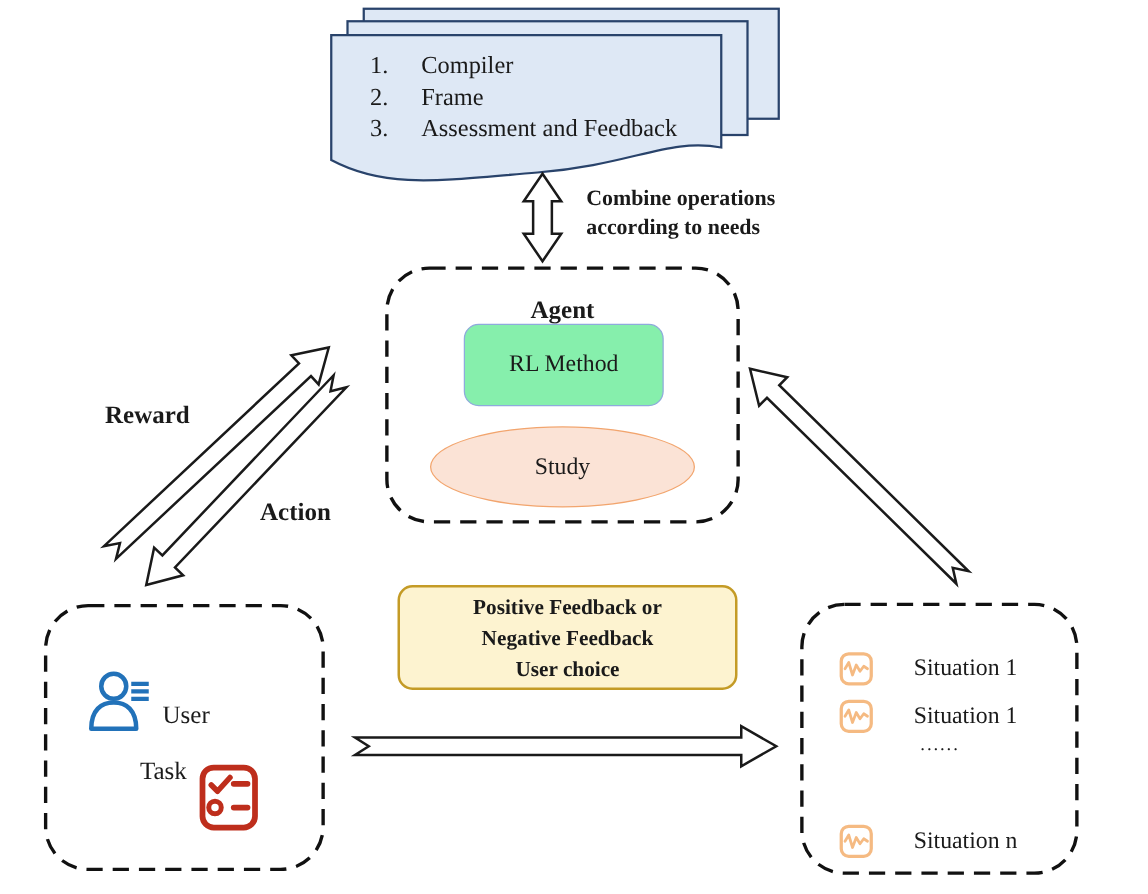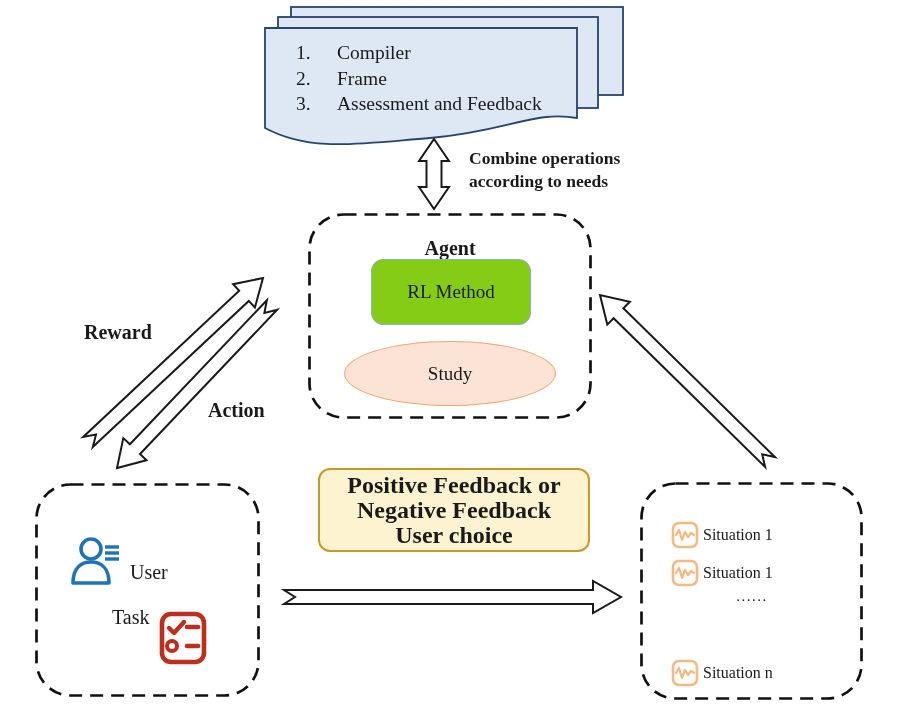--- a/index.html
+++ b/index.html
@@ -12,29 +12,29 @@
   .vec{position:absolute;left:0;top:0;width:918px;height:715px;}
   .arrow{fill:#ffffff;stroke:#1a1a1a;stroke-width:2;stroke-linejoin:miter;}
   .dashedbox{fill:#ffffff;stroke:#111111;stroke-width:2.7;stroke-dasharray:13 8;}
   .docrect{fill:#DEE8F5;stroke:#29436B;stroke-width:1.8;}
   .doclist{left:296px;top:40px;font-size:19.5px;line-height:25.5px;z-index:3;}
   .docrow{display:flex;}
   .docnum{width:41px;}
   .boxtitle{font-weight:700;font-size:20px;text-align:center;z-index:3;margin-top:16px;}
   .biglabel{font-weight:700;font-size:20px;z-index:3;}
   .note{left:469px;top:147px;font-weight:700;font-size:17.5px;line-height:23px;z-index:3;}
-  .rlbox{left:371px;top:259px;width:158px;height:64px;background:#84cc16;border:1.5px solid #8FAADC;
+  .rlbox{left:371px;top:259px;width:158px;height:64px;background:#86efac;border:1.5px solid #8FAADC;
          border-radius:12px;display:flex;align-items:center;justify-content:center;font-size:19px;z-index:3;}
   .study{left:344px;top:341px;width:210px;height:63px;background:#FBE3D6;border:1.5px solid #F2A56E;
          border-radius:50%;display:flex;align-items:center;justify-content:center;font-size:19px;z-index:3;}
   .feedback{left:318px;top:468px;width:268px;height:80px;background:#FDF3D0;border:2px solid #C49B26;
             border-radius:12px;display:flex;flex-direction:column;align-items:center;justify-content:center;
-            font-weight:700;font-size:24px;line-height:25px;text-align:center;z-index:3;}
+            font-weight:700;font-size:17px;line-height:25px;text-align:center;z-index:3;}
   .sitrow{display:flex;align-items:center;z-index:3;}
-  .sitlabel{margin-left:4px;font-size:16px;}
+  .sitlabel{margin-left:32px;font-size:19px;}
   .dots{font-size:15px;letter-spacing:1.5px;text-align:center;z-index:3;}
   .envlabel{font-size:20px;z-index:3;}
 </style>
 </head>
 <body>
 
 <div class="canvas">
 
   <svg class="vec" viewBox="0 0 918 715">
 

